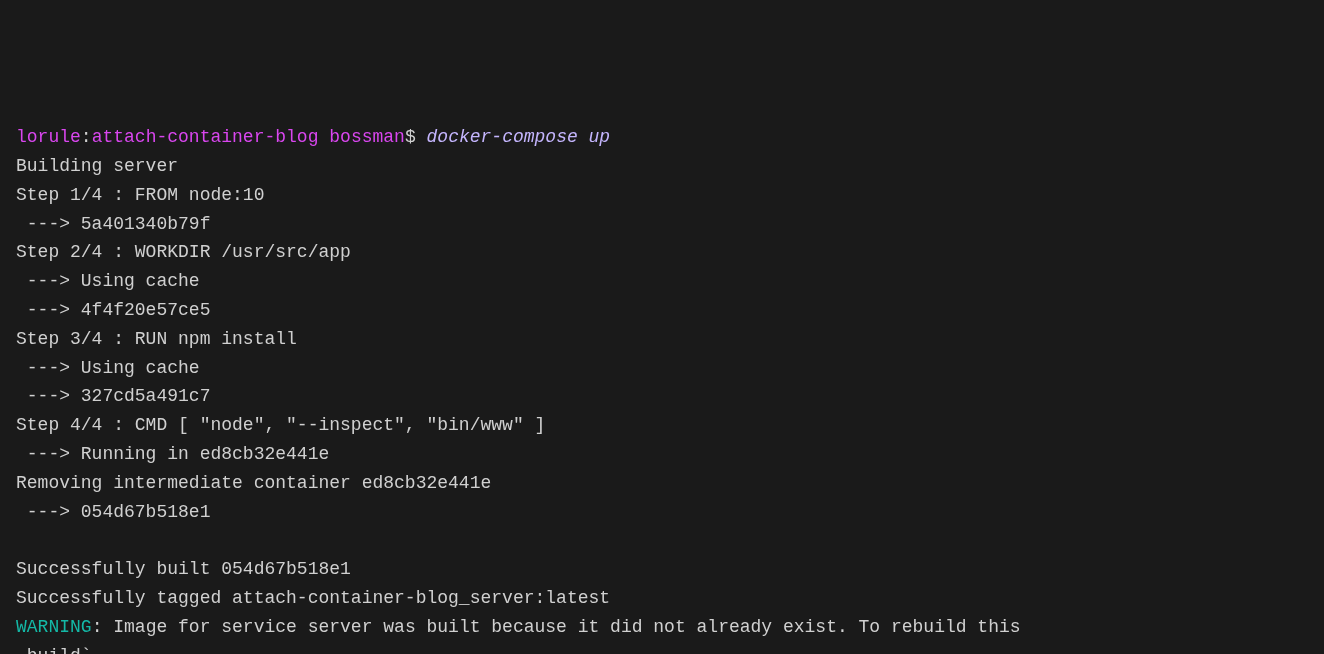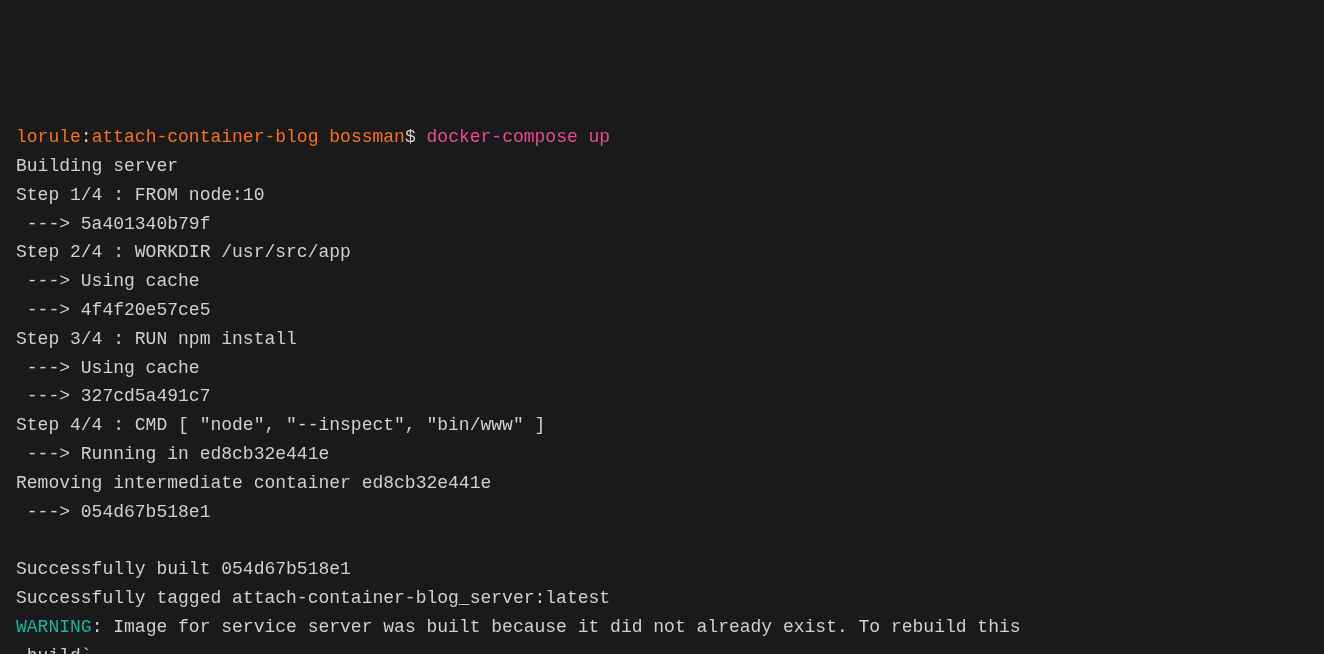--- a/index.html
+++ b/index.html
@@ -17,27 +17,28 @@
       white-space: pre;
       overflow-x: hidden;
     }
     .terminal {
       width: 100%;
     }
     .line {
       display: block;
     }
     .prompt-host {
-      color: #f97316;
+      color: #d946ef;
     }
     .prompt-dollar {
       color: #d0d0d0;
     }
     .command {
-      color: #ec4899;
+      color: #c4b5fd;
+      font-style: italic;
     }
     .warning {
       color: #14b8a6;
     }
   </style>
 </head>
 <body>
 
 
 

